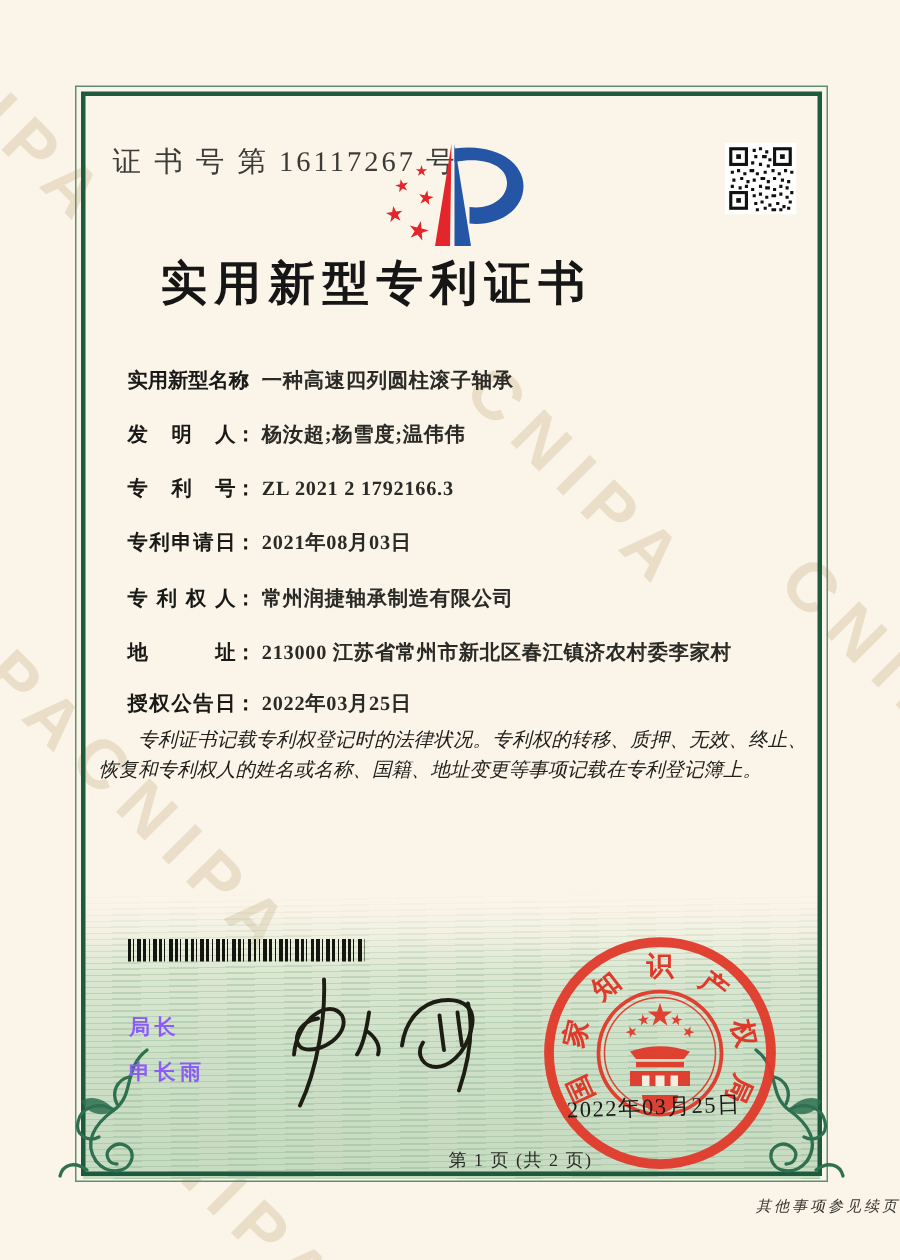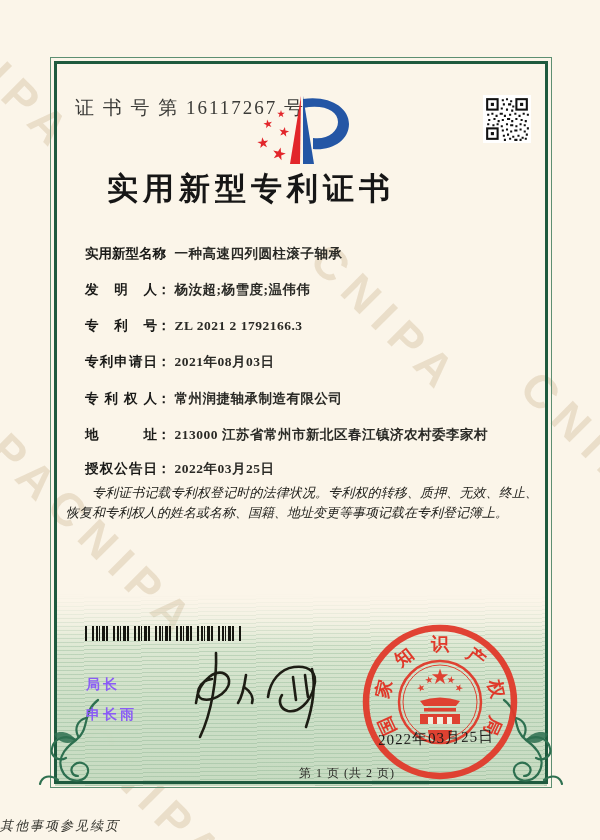--- a/index.html
+++ b/index.html
@@ -47,22 +47,22 @@
   .signer{position:absolute;left:86px;z-index:5;font-family:Liberation Sans, sans-serif;
       font-size:14px;font-weight:700;letter-spacing:3px;color:#8b5cf6;}
   .sig-svg{position:absolute;left:180px;top:642px;z-index:5;}
   .seal-svg{position:absolute;left:354px;top:616px;z-index:5;}
   .flourish{position:absolute;z-index:4;}
   .qr-svg{position:absolute;left:483px;top:95px;z-index:5;}
   .logo-svg{position:absolute;left:250px;top:90px;z-index:5;}
 
   .page-footer{position:absolute;left:50px;top:765px;width:594px;text-align:center;
       font-size:12px;color:#2a2a26;z-index:5;letter-spacing:1px;}
-  .cont-note{position:absolute;left:0;top:797px;width:600px;text-align:left;
-      font-size:13px;font-style:italic;color:#35352f;letter-spacing:2px;z-index:5;margin-top:20px;}
+  .cont-note{position:absolute;left:0;top:797px;width:600px;text-align:right;
+      font-size:10px;font-style:italic;color:#35352f;letter-spacing:2px;z-index:5;}
 </style>
 </head>
 <body>
 
 <div class="wm" style="left:-48px;top:-10px">CNIPA</div>
 <div class="wm" style="left:338px;top:232px">CNIPA</div>
 <div class="wm" style="left:548px;top:360px">CNIPA</div>
 <div class="wm" style="left:-60px;top:345px">CNIPA</div>
 <div class="wm" style="left:75px;top:478px">CNIPA</div>
 <div class="wm" style="left:105px;top:712px">CNIPA</div>

